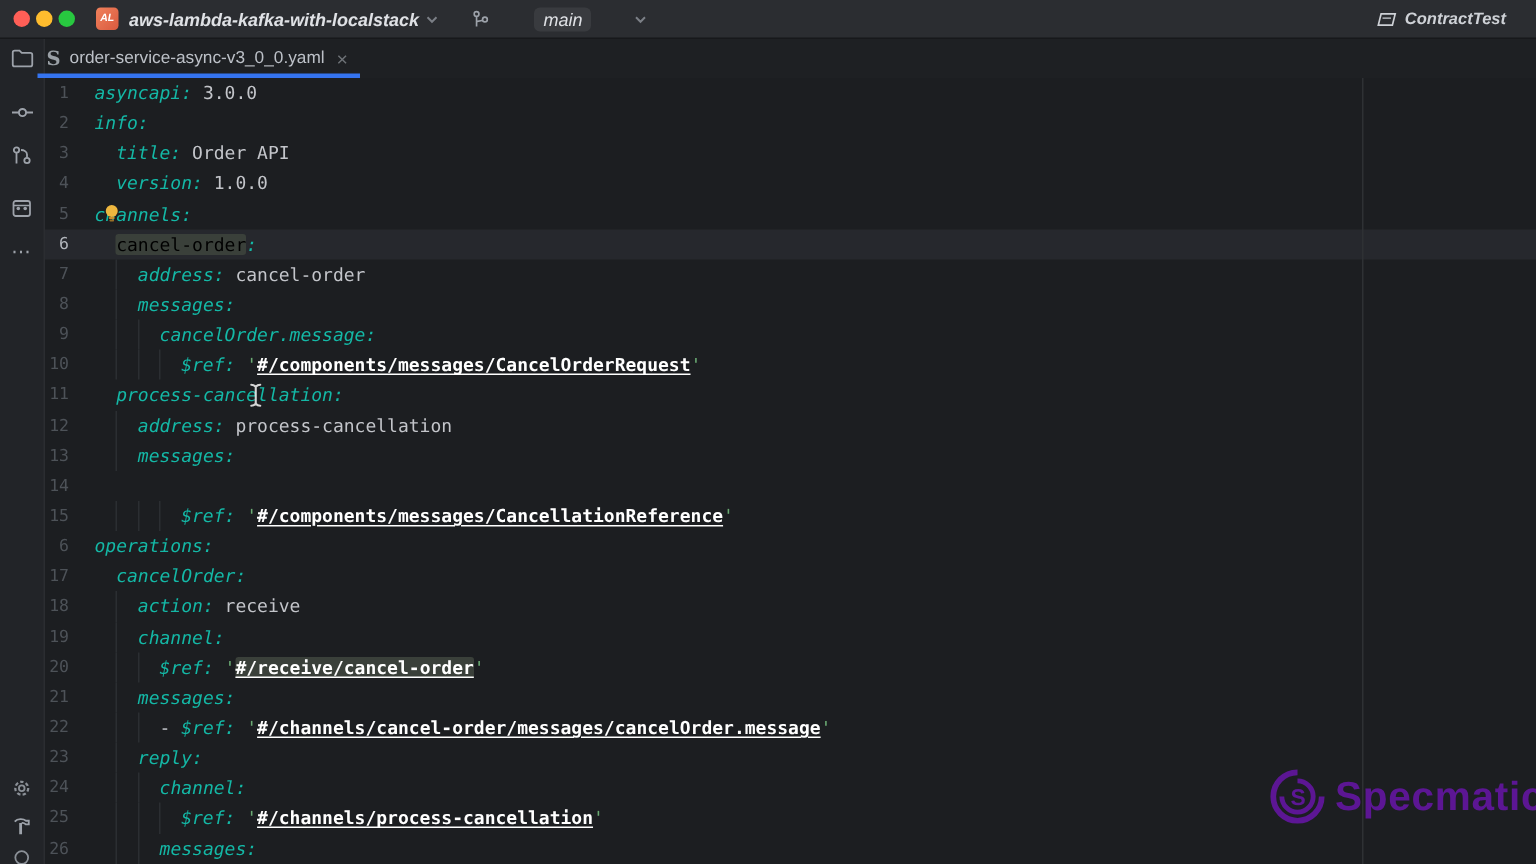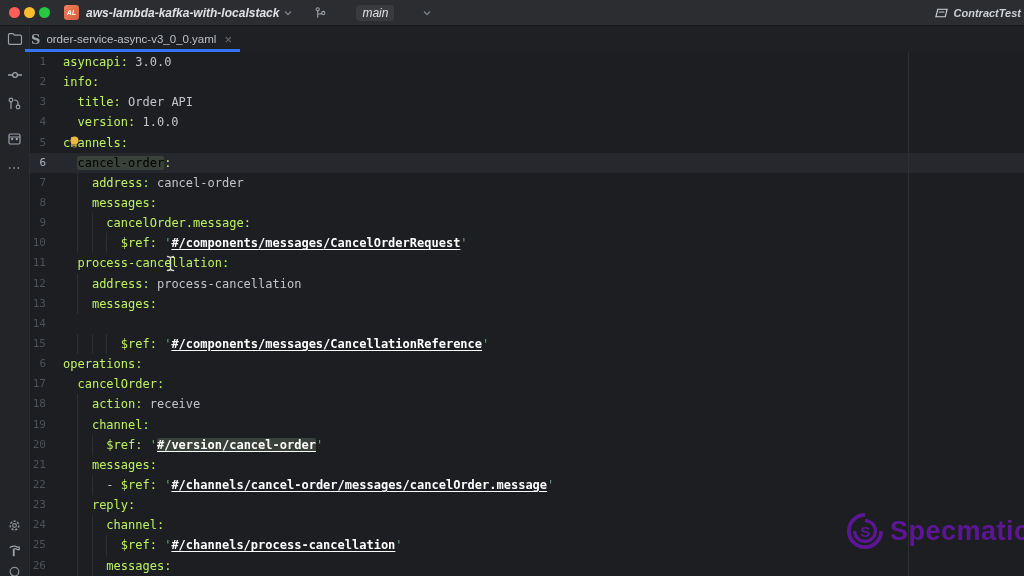--- a/index.html
+++ b/index.html
@@ -14,21 +14,21 @@
   .tl.red { background:#ff5f57; } .tl.yellow { background:#febc2e; } .tl.green { background:#28c840; }
   .proj-icon { width:15px; height:15px; border-radius:3px; margin-left:14px;
                background:linear-gradient(135deg,#f0815c,#d95a3f); color:#fff;
                font-size:7px; font-weight:bold; display:flex; align-items:center; justify-content:center; }
   .proj-name { color:#dfe1e5; font-size:12px; font-weight:600; margin-left:7px; }
   .chev { width:8px; height:8px; margin-left:5px; opacity:.7; }
   .branch-group { display:flex; align-items:center; margin-left:22px;gap:24px; }
   .branch-name { color:#dfe1e5; font-size:12px; background:rgba(255,255,255,0.07);
                  border-radius:4px; padding:1px 6px; margin-left:5px; }
   .titlebar-right { position:absolute; right:0; top:0; height:26px; display:flex;
-                    align-items:center; gap:5px; padding-right:3px; }
+                    align-items:center; gap:5px; padding-right:20px; }
   .ct-label { color:#ced1d6; font-size:11px; font-weight:600; white-space:nowrap; }
 
   
   .main-row { display:flex; height:550px; }
   .strip { width:30px; background:#222428; border-right:1px solid rgba(255,255,255,0.045);
            display:flex; flex-direction:column; align-items:center; }
   .strip-icon { width:30px; height:26px; display:flex; align-items:center; justify-content:center;
                 color:#9da2aa; }
   .strip-icon svg { display:block; }
   .strip .gap1 { margin-top:10px; } .strip .gap2 { margin-top:2px; }
@@ -50,21 +50,21 @@
   
   .editor { position:relative; flex:1; background:#1c1e21; overflow:hidden; }
   .code-line { height:20.15px; line-height:20.15px; display:flex; white-space:pre;
                font-family:"DejaVu Sans Mono", monospace; font-size:12px; }
   .code-line.current { background:#26282d; }
   .line-num { width:33px; padding-right:17px; text-align:right; color:#4d5258;
               font-size:11px; flex:none; }
   .code-line.current .line-num { color:#b2b6bc; }
   .code-text { position:relative; }
   .indent-guide { position:absolute; top:0; bottom:0; width:1px; background:#2b2e32; }
-  .tok-key { color:#bef264; }
+  .tok-key { color:#14b8a6;font-style:italic; }
   .tok-val, .tok-ws { color:#c3c5ca; }
   .tok-str { color:#6aab73; }
   .tok-link, .tok-hllink { color:#ffffff; text-decoration:underline; text-underline-offset:2px;font-weight:bold; }
   .tok-hlkey, .tok-hllink { background:#3a403a; border-radius:2px; }
 
   .margin-guide { position:absolute; left:878px; top:0; bottom:0; width:1px;
                   background:#2e3134; z-index:3; }
 
   .bulb { position:absolute; left:39px; top:84px; z-index:4; }
   .ibeam { position:absolute; left:135px; top:203px; z-index:4; opacity:.92; }
@@ -187,21 +187,21 @@
           <div class="code-line"><span class="line-num">10</span><span class="code-text"><i class="indent-guide" style="left: 14.452px;"></i><i class="indent-guide" style="left: 28.904px;"></i><i class="indent-guide" style="left: 43.356px;"></i><span class="tok-ws">        </span><span class="tok-key">$ref:</span><span class="tok-str"> '</span><span class="tok-link">#/components/messages/CancelOrderRequest</span><span class="tok-str">'</span></span></div>
           <div class="code-line"><span class="line-num">11</span><span class="code-text"><span class="tok-ws">  </span><span class="tok-key">process-cancellation:</span></span></div>
           <div class="code-line"><span class="line-num">12</span><span class="code-text"><i class="indent-guide" style="left: 14.452px;"></i><span class="tok-ws">    </span><span class="tok-key">address:</span><span class="tok-val"> process-cancellation</span></span></div>
           <div class="code-line"><span class="line-num">13</span><span class="code-text"><i class="indent-guide" style="left: 14.452px;"></i><span class="tok-ws">    </span><span class="tok-key">messages:</span></span></div>
           <div class="code-line"><span class="line-num">14</span></div>
           <div class="code-line"><span class="line-num">15</span><span class="code-text"><i class="indent-guide" style="left: 14.452px;"></i><i class="indent-guide" style="left: 28.904px;"></i><i class="indent-guide" style="left: 43.356px;"></i><span class="tok-ws">        </span><span class="tok-key">$ref:</span><span class="tok-str"> '</span><span class="tok-link">#/components/messages/CancellationReference</span><span class="tok-str">'</span></span></div>
           <div class="code-line"><span class="line-num">6</span><span class="code-text"><span class="tok-key">operations:</span></span></div>
           <div class="code-line"><span class="line-num">17</span><span class="code-text"><span class="tok-ws">  </span><span class="tok-key">cancelOrder:</span></span></div>
           <div class="code-line"><span class="line-num">18</span><span class="code-text"><i class="indent-guide" style="left: 14.452px;"></i><span class="tok-ws">    </span><span class="tok-key">action:</span><span class="tok-val"> receive</span></span></div>
           <div class="code-line"><span class="line-num">19</span><span class="code-text"><i class="indent-guide" style="left: 14.452px;"></i><span class="tok-ws">    </span><span class="tok-key">channel:</span></span></div>
-          <div class="code-line"><span class="line-num">20</span><span class="code-text"><i class="indent-guide" style="left: 14.452px;"></i><i class="indent-guide" style="left: 28.904px;"></i><span class="tok-ws">      </span><span class="tok-key">$ref:</span><span class="tok-str"> '</span><span class="tok-hllink">#/version/cancel-order</span><span class="tok-str">'</span></span></div>
+          <div class="code-line"><span class="line-num">20</span><span class="code-text"><i class="indent-guide" style="left: 14.452px;"></i><i class="indent-guide" style="left: 28.904px;"></i><span class="tok-ws">      </span><span class="tok-key">$ref:</span><span class="tok-str"> '</span><span class="tok-hllink">#/receive/cancel-order</span><span class="tok-str">'</span></span></div>
           <div class="code-line"><span class="line-num">21</span><span class="code-text"><i class="indent-guide" style="left: 14.452px;"></i><span class="tok-ws">    </span><span class="tok-key">messages:</span></span></div>
           <div class="code-line"><span class="line-num">22</span><span class="code-text"><i class="indent-guide" style="left: 14.452px;"></i><i class="indent-guide" style="left: 28.904px;"></i><span class="tok-ws">      </span><span class="tok-val">- </span><span class="tok-key">$ref:</span><span class="tok-str"> '</span><span class="tok-link">#/channels/cancel-order/messages/cancelOrder.message</span><span class="tok-str">'</span></span></div>
           <div class="code-line"><span class="line-num">23</span><span class="code-text"><i class="indent-guide" style="left: 14.452px;"></i><span class="tok-ws">    </span><span class="tok-key">reply:</span></span></div>
           <div class="code-line"><span class="line-num">24</span><span class="code-text"><i class="indent-guide" style="left: 14.452px;"></i><i class="indent-guide" style="left: 28.904px;"></i><span class="tok-ws">      </span><span class="tok-key">channel:</span></span></div>
           <div class="code-line"><span class="line-num">25</span><span class="code-text"><i class="indent-guide" style="left: 14.452px;"></i><i class="indent-guide" style="left: 28.904px;"></i><i class="indent-guide" style="left: 43.356px;"></i><span class="tok-ws">        </span><span class="tok-key">$ref:</span><span class="tok-str"> '</span><span class="tok-link">#/channels/process-cancellation</span><span class="tok-str">'</span></span></div>
           <div class="code-line"><span class="line-num">26</span><span class="code-text"><i class="indent-guide" style="left: 14.452px;"></i><i class="indent-guide" style="left: 28.904px;"></i><span class="tok-ws">      </span><span class="tok-key">messages:</span></span></div>
         </div>
       <div class="margin-guide"></div>
 
       <svg class="bulb" width="11" height="13" viewBox="0 0 11 13">

